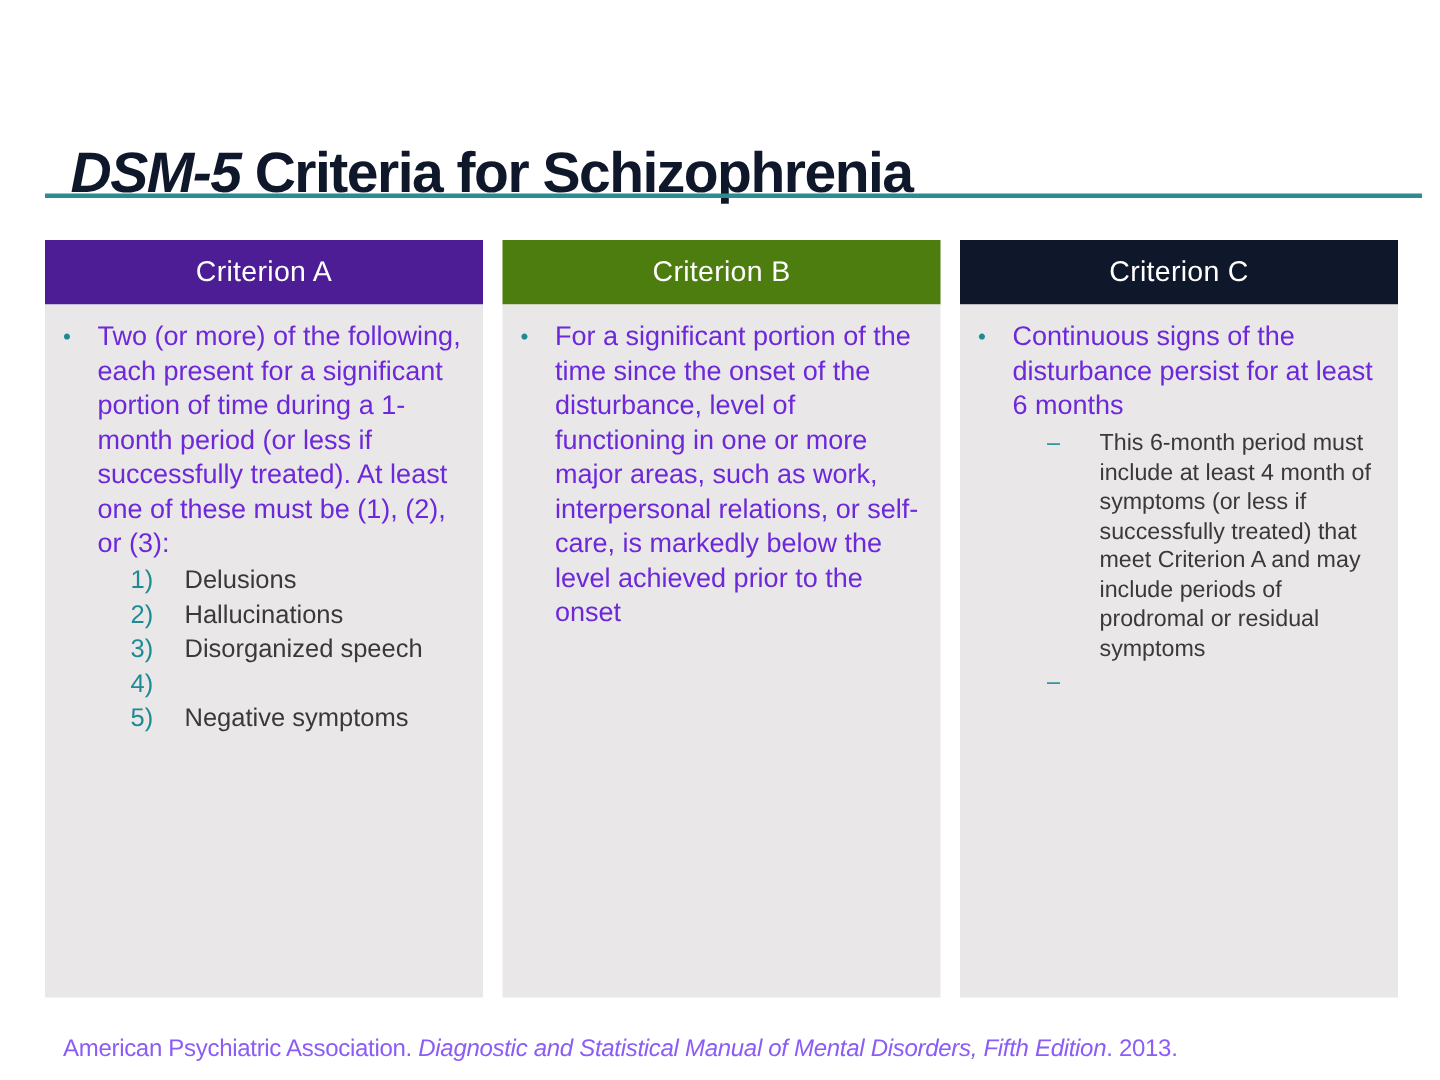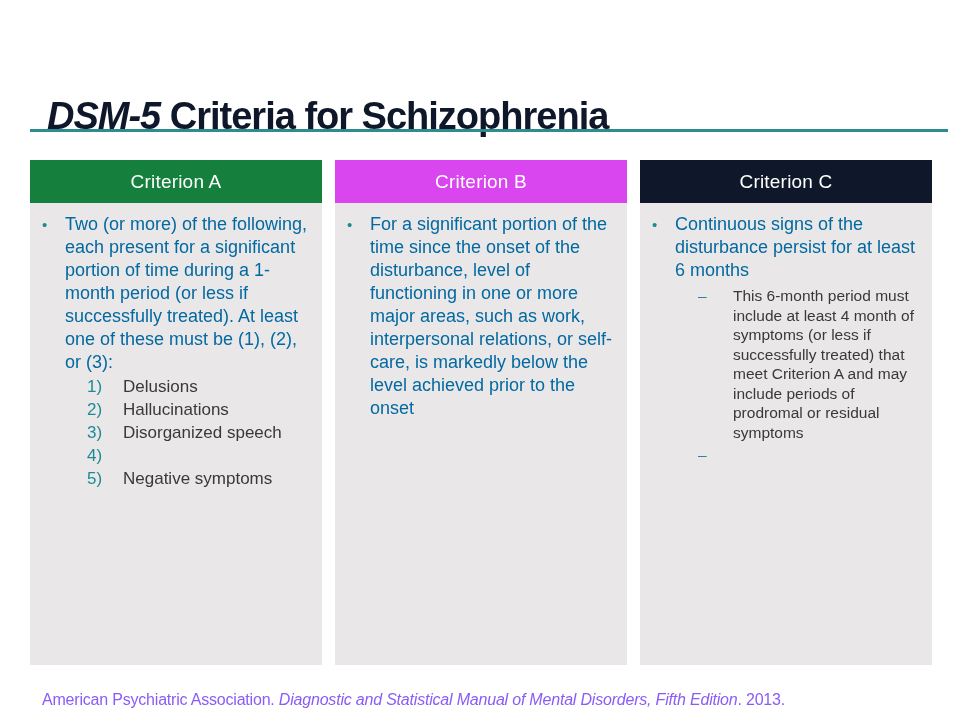--- a/index.html
+++ b/index.html
@@ -77,21 +77,21 @@
     width: 23px;
     flex-shrink: 0;
     color: #1e8b94;
     font-size: 15px;
     line-height: 23px;
   }
   .bullet-text {
     margin: 0;
     font-size: 18px;
     line-height: 23px;
-    color: #0369a1;
+    color: #6d28d9;
   }
   .numlist {
     margin-top: 1px;
   }
   .numitem {
     display: flex;
     margin-left: 45px;
     padding-right: 12px;
     font-size: 17px;
     line-height: 23px;
@@ -141,21 +141,21 @@
 
 <div class="slide">
 
   <h1 class="slide-title"><span class="em">DSM-5</span><span> Criteria for Schizophrenia</span></h1>
 
   <div class="title-divider"></div>
 
   <div class="columns">
 
     <section class="col">
-      <header class="colhead" style="background-color: #15803d;">Criterion A</header>
+      <header class="colhead" style="background-color: #4c1d95;">Criterion A</header>
       <div class="colbody">
         <div class="bullet-row">
           <span class="bullet-dot">•</span>
           <p class="bullet-text">Two (or more) of the following, each present for a significant portion of time during a 1-month period (or less if successfully treated). At least one of these must be (1), (2), or (3):</p>
         </div>
         <div class="numlist">
           <div class="numitem">
             <span class="nummark">1)</span>
             <span class="numtext">Delusions</span>
           </div>
@@ -172,21 +172,21 @@
           </div>
           <div class="numitem">
             <span class="nummark">5)</span>
             <span class="numtext">Negative symptoms</span>
           </div>
         </div>
       </div>
     </section>
 
     <section class="col">
-      <header class="colhead" style="background-color: #d946ef;">Criterion B</header>
+      <header class="colhead" style="background-color: #4d7c0f;">Criterion B</header>
       <div class="colbody">
         <div class="bullet-row">
           <span class="bullet-dot">•</span>
           <p class="bullet-text">For a significant portion of the time since the onset of the disturbance, level of functioning in one or more major areas, such as work, interpersonal relations, or self-care, is markedly below the level achieved prior to the onset</p>
         </div>
       </div>
     </section>
 
     <section class="col">
       <header class="colhead" style="background-color: #0f172a;">Criterion C</header>

